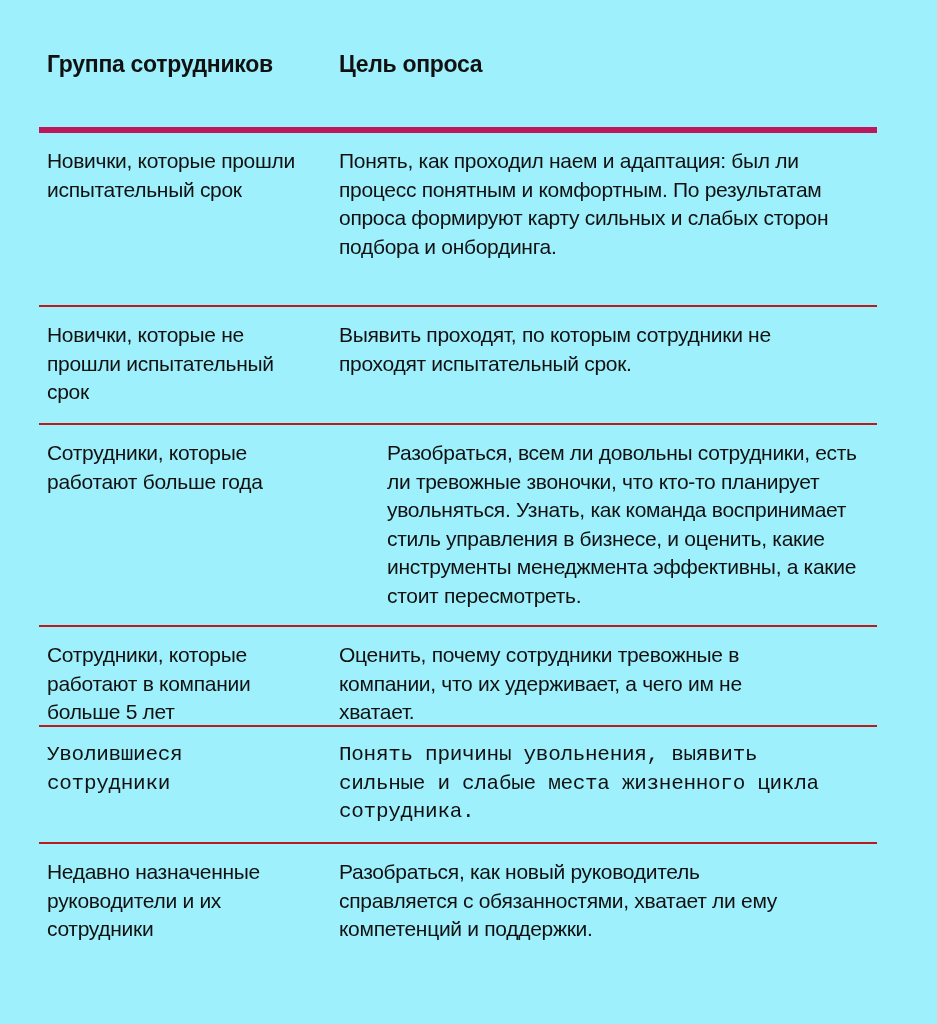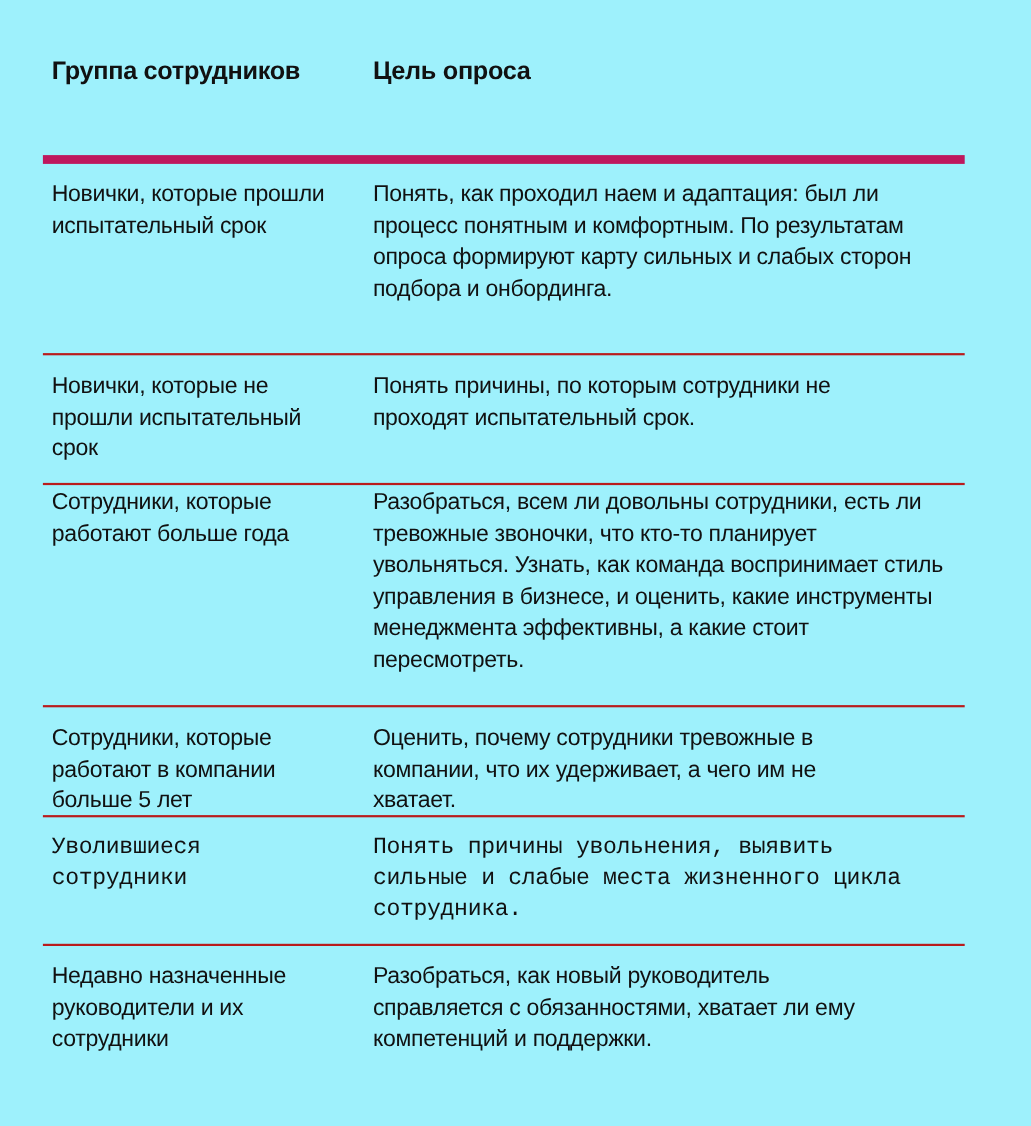--- a/index.html
+++ b/index.html
@@ -4,23 +4,23 @@
 <style>
   html, body { margin: 0; padding: 0; }
   body {
     width: 937px; height: 1024px; overflow: hidden;
     background: #9ef1fc;
     font-family: "Liberation Sans", sans-serif;
     color: #111;
   }
   .table { position: absolute; left: 39px; top: 0; width: 838px; }
   .head {
-    display: flex; height: 149px; box-sizing: border-box;
+    display: flex; height: 133px; box-sizing: border-box;
     padding-top: 48px;
-    border-bottom: 8px solid #be185d;
+    border-bottom: 6px solid #be185d;
   }
   .head .c1, .head .c2 {
     font-weight: bold; font-size: 23px; line-height: 33px; letter-spacing: -0.3px;
   }
   .c1 { width: 300px; padding-left: 8px; box-sizing: border-box; }
   .c2 { flex: 1; padding-left: 0; }
   .row {
     display: flex; box-sizing: border-box;
     border-bottom: 2px solid #b91c1c;
   }
@@ -38,24 +38,24 @@
     <div class="c2">Цель опроса</div>
   </div>
 
   <div class="row" style="height:174px;padding-top:14px;">
     <div class="c1" style="padding-right:20px">Новички, которые прошли испытательный срок</div>
     <div class="c2" style="padding-right:18px">Понять, как проходил наем и адаптация: был ли процесс понятным и комфортным. По результатам опроса формируют карту сильных и слабых сторон подбора и онбординга.</div>
   </div>
 
   <div class="row" style="height:118px;padding-top:14px;justify-content:space-between;">
     <div class="c1" style="padding-right:20px">Новички, которые не прошли испытательный срок</div>
-    <div class="c2" style="padding-right:40px">Понять причины, по которым сотрудники не проходят испытательный срок.</div>
+    <div class="c2" style="padding-right:40px">Выявить проходят, по которым сотрудники не проходят испытательный срок.</div>
   </div>
 
-  <div class="row" style="height:202px;padding-top:2px;">
+  <div class="row" style="height:202px;padding-top:14px;gap:48px;">
     <div class="c1" style="padding-right:20px">Сотрудники, которые работают больше года</div>
     <div class="c2" style="padding-right:10px">Разобраться, всем ли довольны сотрудники, есть ли тревожные звоночки, что кто-то планирует увольняться. Узнать, как команда воспринимает стиль управления в бизнесе, и оценить, какие инструменты менеджмента эффективны, а какие стоит пересмотреть.</div>
   </div>
 
   <div class="row" style="height:100px;padding-top:14px;">
     <div class="c1" style="padding-right:40px">Сотрудники, которые работают в компании больше 5 лет</div>
     <div class="c2" style="padding-right:60px">Оценить, почему сотрудники тревожные в компании, что их удерживает, а чего им не хватает.</div>
   </div>
 
   <div class="row" style="height:117px;padding-top:14px;font-family:Liberation Mono, monospace;">

